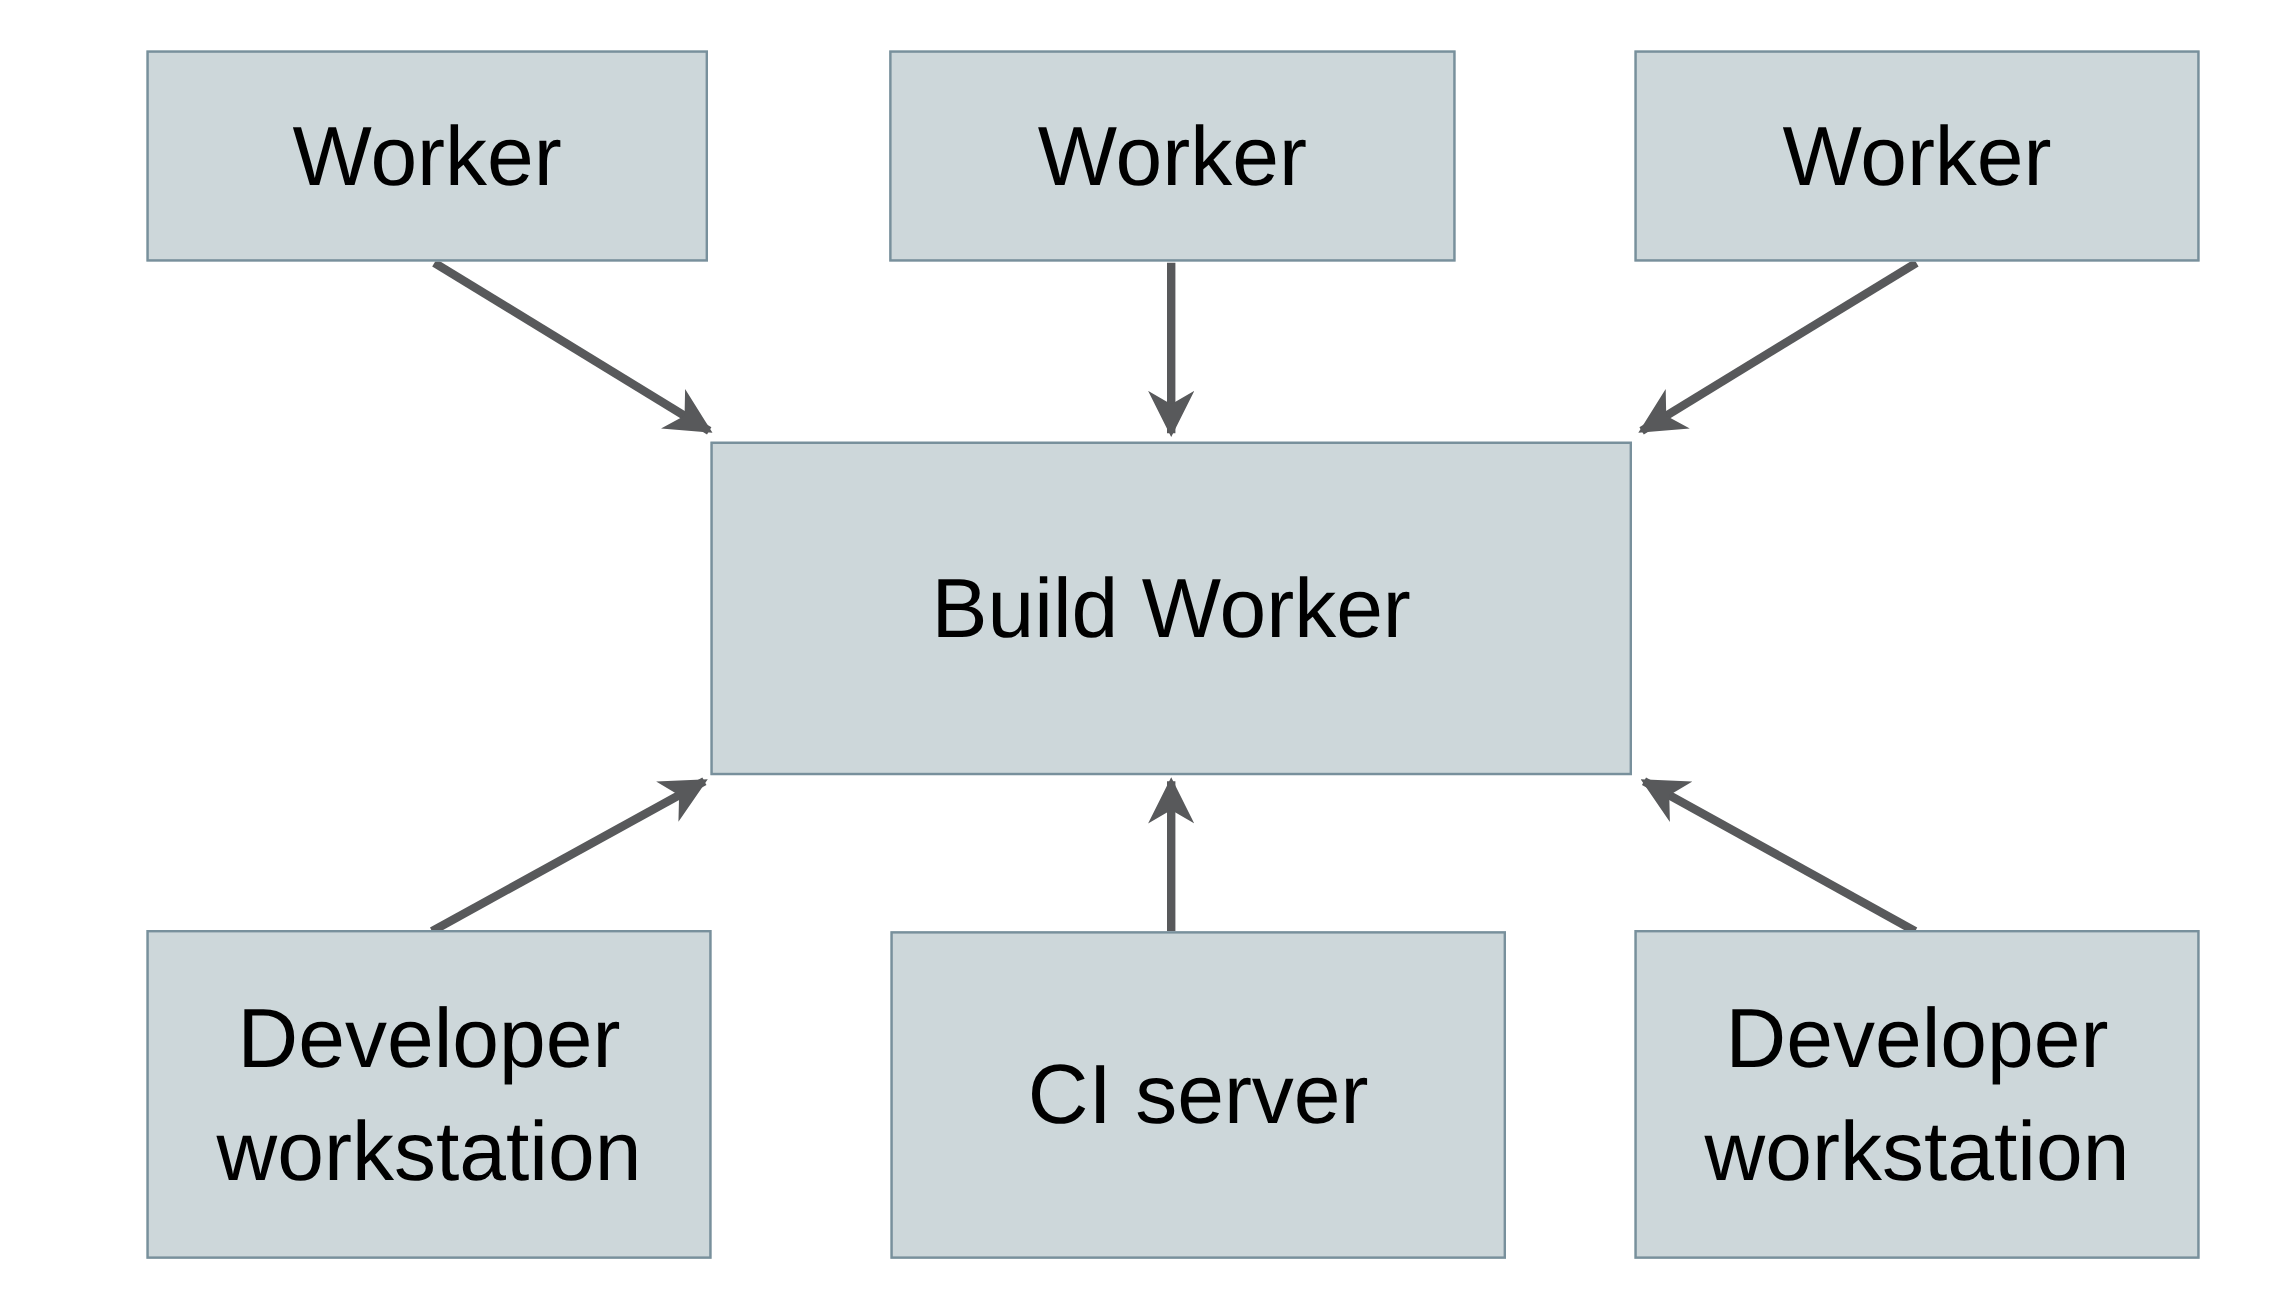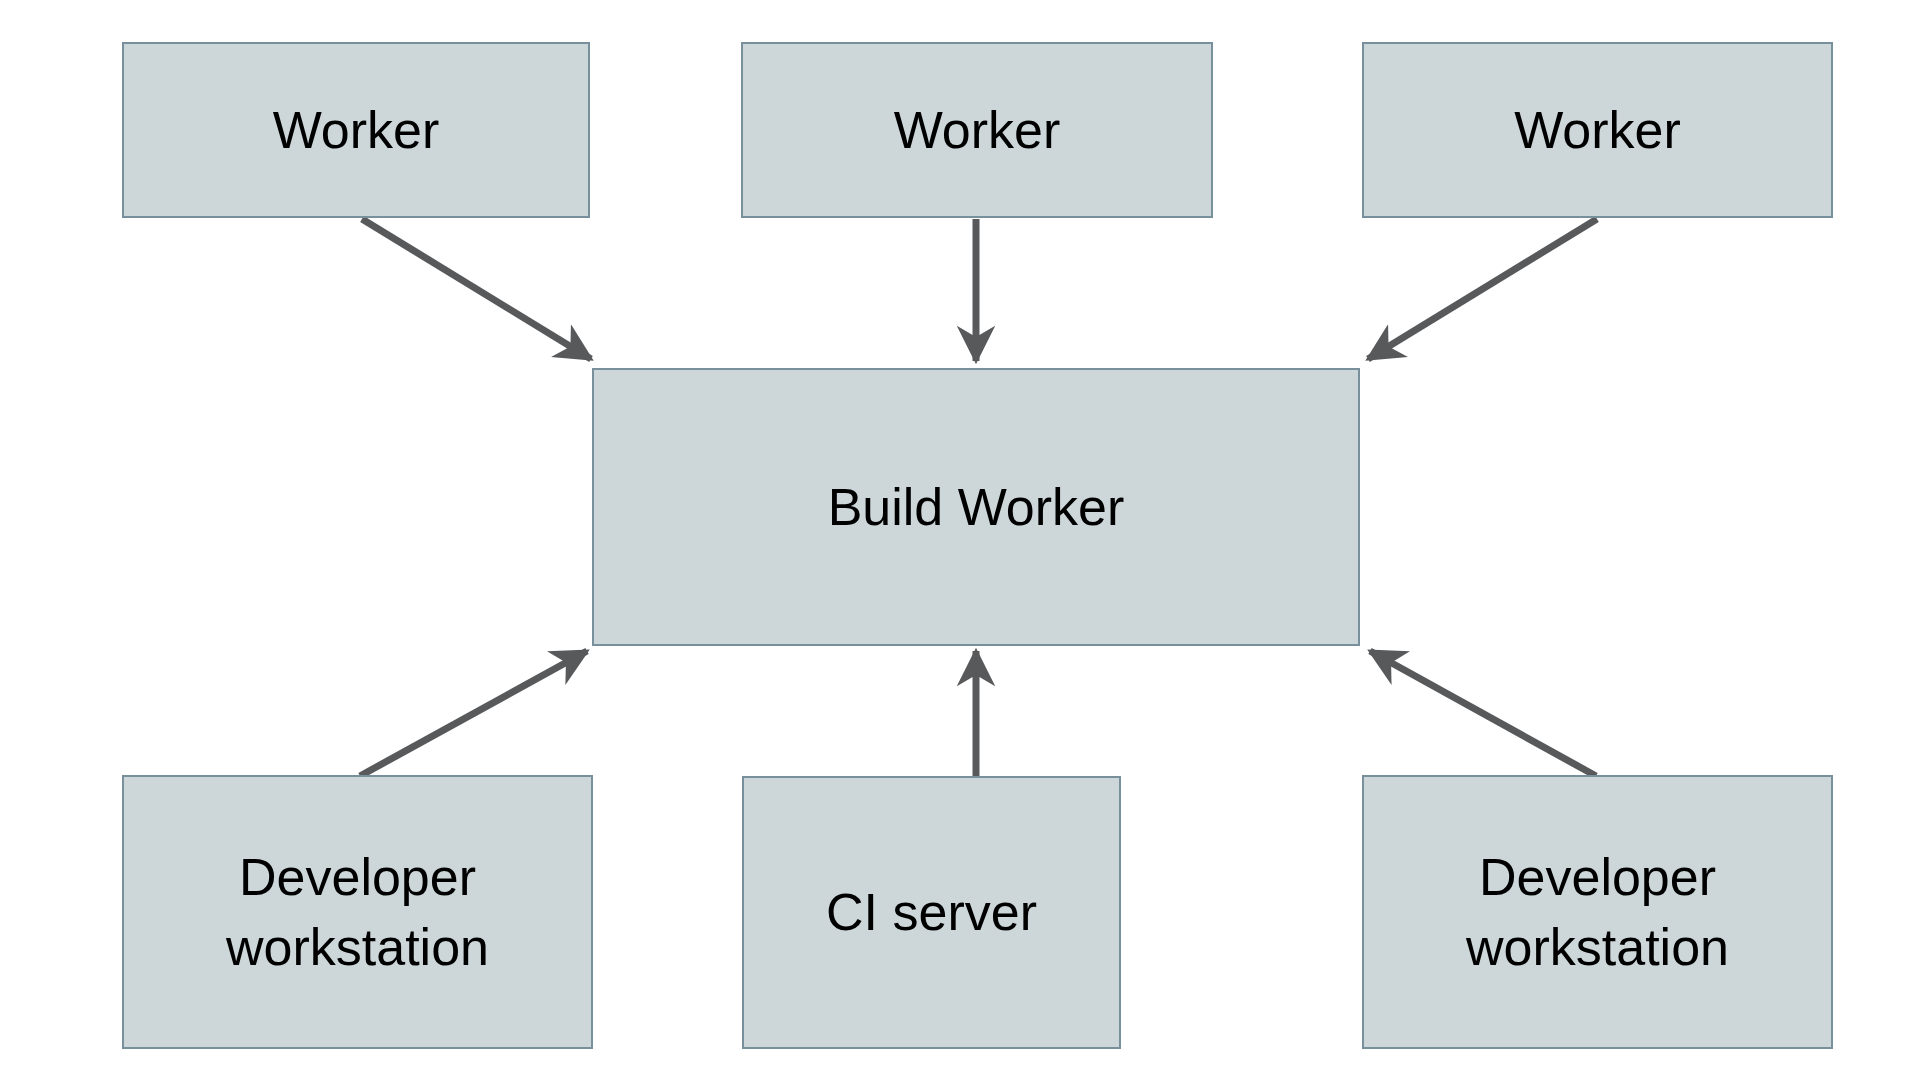--- a/index.html
+++ b/index.html
@@ -33,33 +33,33 @@
   .node {
     position: absolute;
     box-sizing: border-box;
     background: var(--node-fill, #cdd7da);
     border: 2px solid var(--node-border, #78909c);
     display: flex;
     align-items: center;
     justify-content: center;
     text-align: center;
     color: var(--label, #000000);
-    font-size: 52px;
+    font-size: 70px;
     line-height: 1.35;
   }
   .node .label {
     display: block;
     padding: 0 14px;
   }
   #node-worker-1 { left: 122px; top: 42px;  width: 468px; height: 176px; }
   #node-worker-2 { left: 741px; top: 42px;  width: 472px; height: 176px; }
   #node-worker-3 { left: 1362px; top: 42px; width: 471px; height: 176px; }
   #node-build-master { left: 592px; top: 368px; width: 768px; height: 278px; }
   #node-dev-workstation-left  { left: 122px;  top: 775px; width: 471px; height: 274px; }
-  #node-ci-server             { left: 742px;  top: 776px; width: 379px; height: 273px; }
+  #node-ci-server             { left: 742px;  top: 776px; width: 513px; height: 273px; }
   #node-dev-workstation-right { left: 1362px; top: 775px; width: 471px; height: 274px; }
 </style>
 </head>
 <body>
 
 <div id="canvas" style="--bg: #ffffff; --node-fill: #cdd7da; --node-border: #78909c; --arrow: #58595b; --label: #000000;">
 
   <svg id="edges" viewBox="0 0 1910 1090" xmlns="http://www.w3.org/2000/svg">
     <defs>
       <marker id="arrowhead" viewBox="0 0 12 12" refX="11" refY="6" markerWidth="5.5" markerHeight="5.5" orient="auto-start-reverse">

